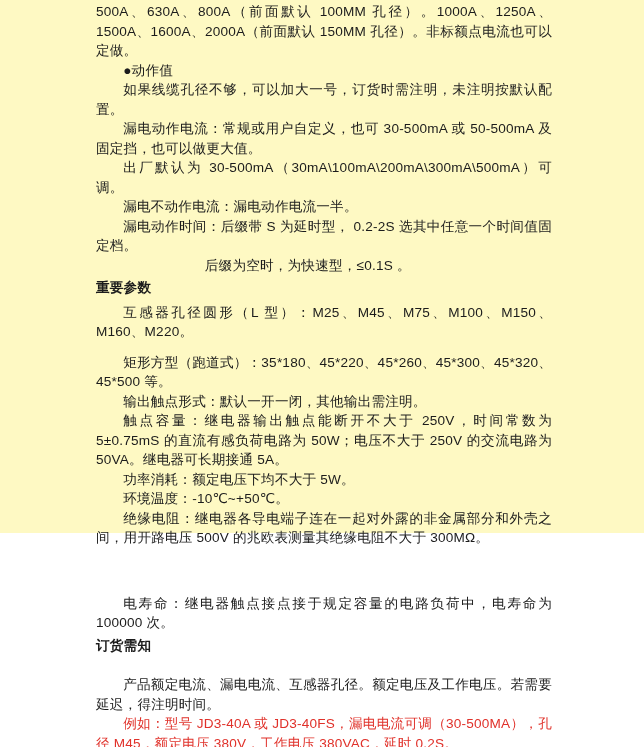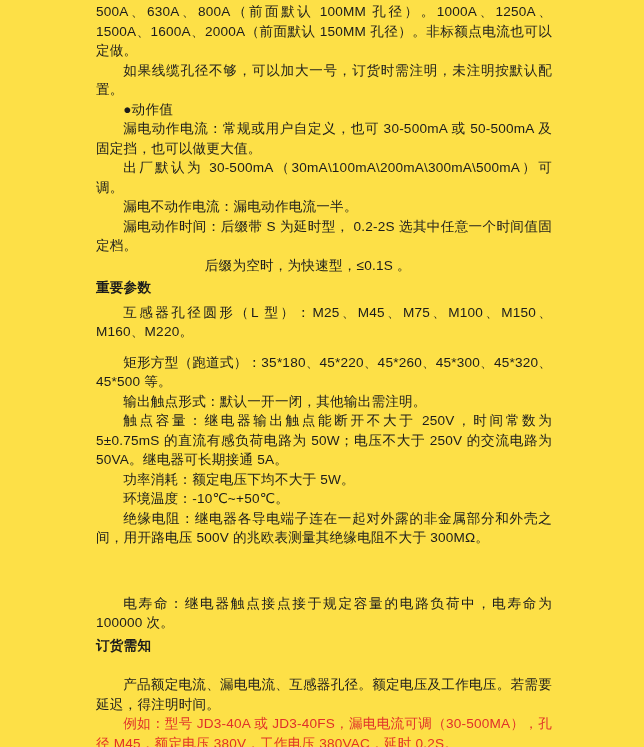--- a/index.html
+++ b/index.html
@@ -10,22 +10,22 @@
   body {
     width: 644px;
     height: 747px;
     overflow: hidden;
     position: relative;
   }
   .page {
     position: absolute;
     left: 0; top: 0;
     width: 644px;
-    height: 747px;
-    background: #fde047;
+    height: 533px;
+    background: #fef9c3;
   }
   .text-block {
     position: absolute;
     left: 96px;
     top: 2px;
     width: 456px;
     font-family: "Liberation Sans", "DejaVu Sans", sans-serif;
     font-size: 13.6px;
     line-height: 19.5px;
     text-align: justify;
@@ -41,22 +41,22 @@
     margin-top: 3px;
     margin-bottom: 5px;
   }
 </style>
 </head>
 <body>
 
 <div class="page">
   <div class="text-block" id="doc-body" style="color: rgb(28, 28, 28);">
       <p class="body-line" style="text-indent: 0em;">500A、630A、800A（前面默认 100MM 孔径）。1000A、1250A、1500A、1600A、2000A（前面默认 150MM 孔径）。非标额点电流也可以定做。</p>
+      <p class="body-line" style="text-indent: 2em;">●动作值</p>
       <p class="body-line" style="text-indent: 2em;">如果线缆孔径不够，可以加大一号，订货时需注明，未注明按默认配置。</p>
-      <p class="body-line" style="text-indent: 2em;">●动作值</p>
       <p class="body-line" style="text-indent: 2em;">漏电动作电流：常规或用户自定义，也可 30-500mA 或 50-500mA 及固定挡，也可以做更大值。</p>
       <p class="body-line" style="text-indent: 2em;">出厂默认为 30-500mA（30mA\100mA\200mA\300mA\500mA）可调。</p>
       <p class="body-line" style="text-indent: 2em;">漏电不动作电流：漏电动作电流一半。</p>
       <p class="body-line" style="text-indent: 2em;">漏电动作时间：后缀带 S 为延时型， 0.2-2S 选其中任意一个时间值固定档。</p>
       <p class="body-line" style="text-indent: 8em;">后缀为空时，为快速型，≤0.1S 。</p>
       <p class="heading" style="text-indent: 0em;">重要参数</p>
       <p class="body-line" style="text-indent: 2em;">互感器孔径圆形（L 型）：M25、M45、M75、M100、M150、M160、M220。</p>
       <p class="body-line" style="text-indent: 2em; margin-top: 11px;">矩形方型（跑道式）：35*180、45*220、45*260、45*300、45*320、45*500 等。</p>
       <p class="body-line" style="text-indent: 2em;">输出触点形式：默认一开一闭，其他输出需注明。</p>
       <p class="body-line" style="text-indent: 2em;">触点容量：继电器输出触点能断开不大于 250V，时间常数为 5±0.75mS 的直流有感负荷电路为 50W；电压不大于 250V 的交流电路为 50VA。继电器可长期接通 5A。</p>

